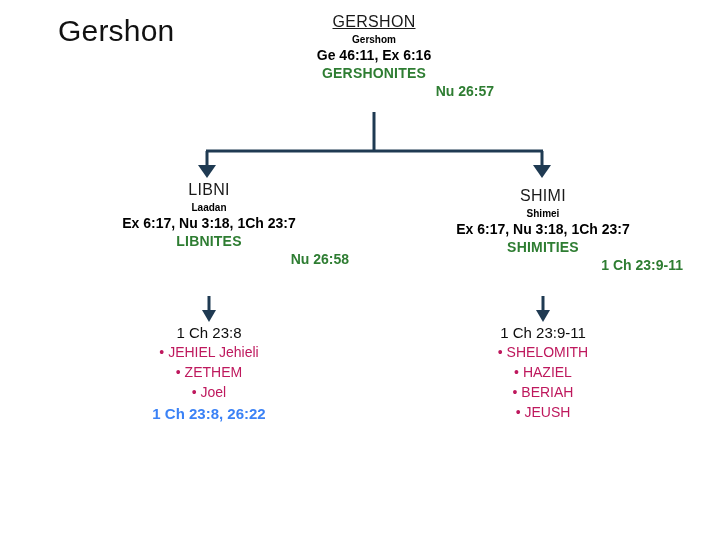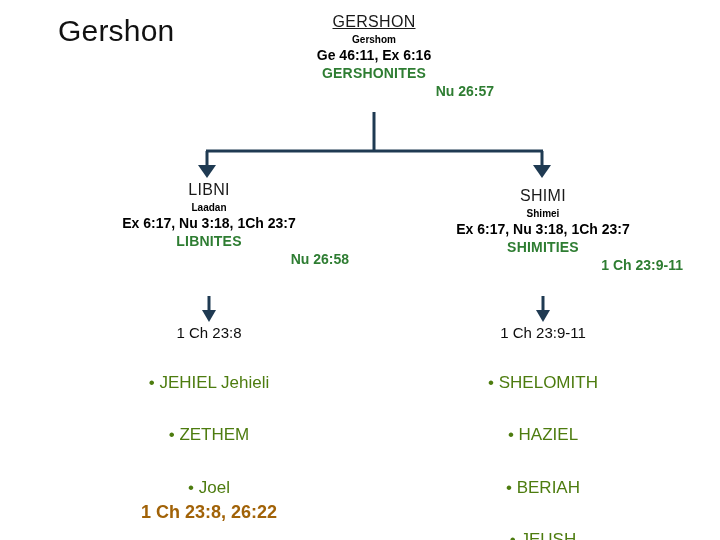--- a/index.html
+++ b/index.html
@@ -72,29 +72,28 @@
     text-align: center;
     line-height: 1.42;
     white-space: nowrap;
   }
   .list-block .head {
     font-size: 15px;
     font-weight: 400;
     color: #0d0d0d;
   }
   .list-block .item {
-    font-size: 17px;
+    font-size: 14px;
     font-weight: 400;
-    color: #4d7c0f;
-    margin-top: 28px;
+    color: #be185d;
   }
   .list-block .foot {
-    font-size: 18px;
+    font-size: 15px;
     font-weight: 700;
-    color: #a16207;
+    color: #3b82f6;
   }
 
   
   .connector-svg {
     position: absolute;
     left: 0;
     top: 0;
     width: 720px;
     height: 540px;
     pointer-events: none;

